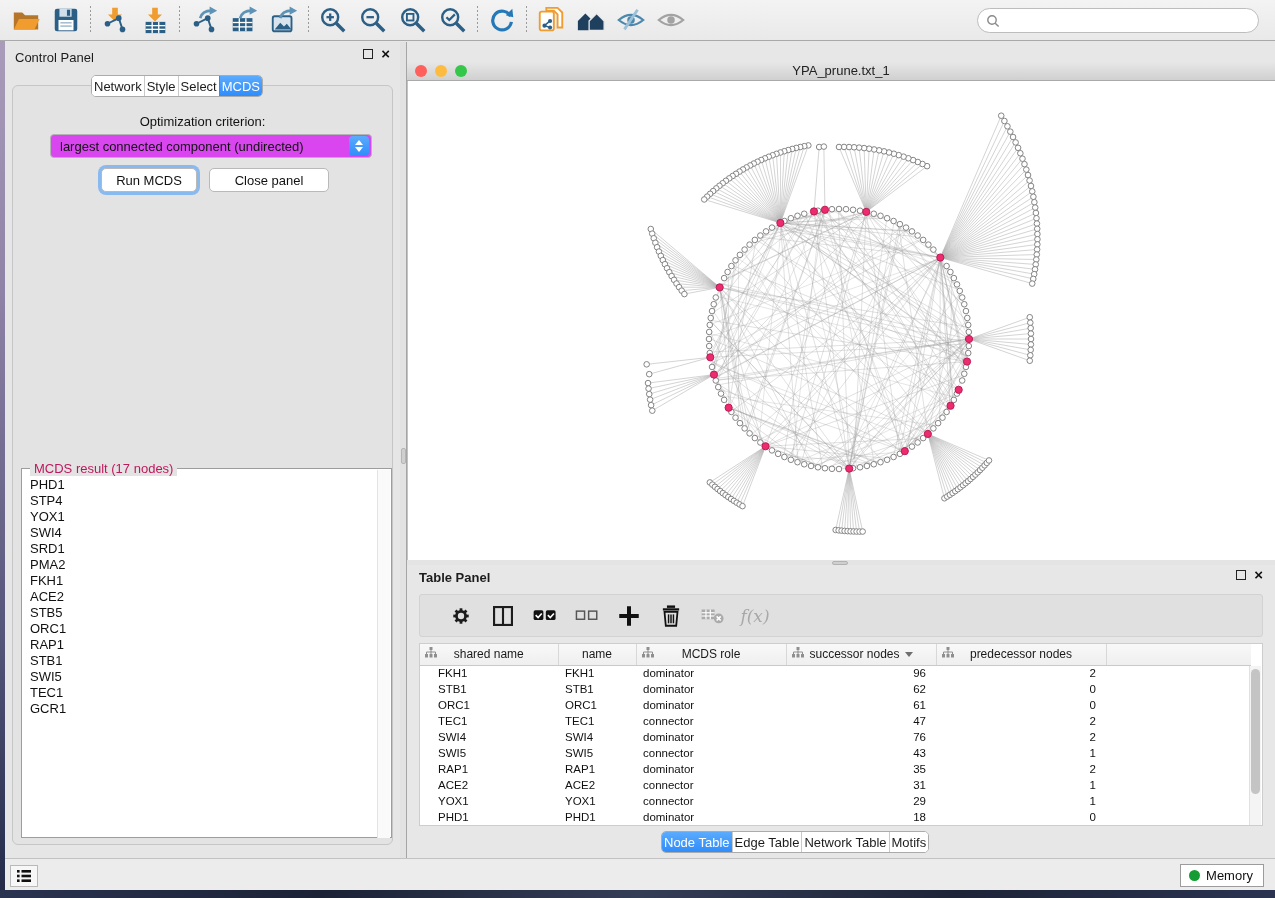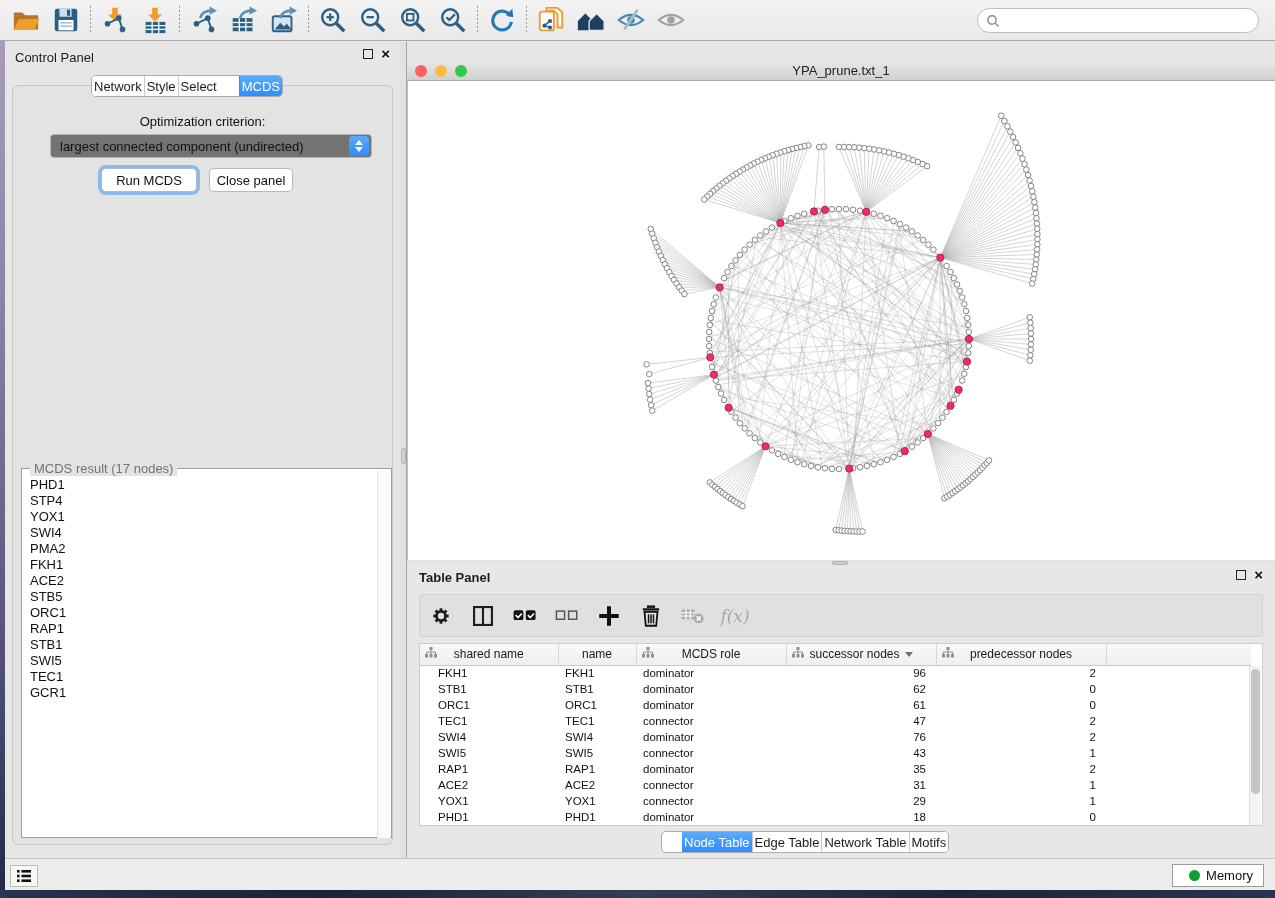--- a/index.html
+++ b/index.html
@@ -39,44 +39,44 @@
   .close-glyph { font-size:15px; font-weight:bold; color:#111; line-height:10px; }
 
   #cp-inner { left:7px; top:43px; width:381px; height:760px; background:#e3e3e3;
     border:1px solid #c6c6c6; border-radius:6px; }
   .seg-tabs { position:absolute; display:flex; border:1px solid #ababab; border-radius:5px;
     background:#fff; overflow:hidden; height:22px; z-index:5; }
   #cp-tabs { left:78px; top:-11px; }
   .seg-tab { font-size:13px; color:#1c1c1c; padding:0 2px; display:flex; align-items:center;
     border-left:1px solid #c9c9c9; background:#fff; height:100%; }
   .seg-tab:first-child { border-left:none; }
-  .seg-tab.active { background:linear-gradient(#5aabfd,#2f8cfb); color:#fff; border-left-color:#2f8cfb;margin-left:20px; }
+  .seg-tab.active { background:linear-gradient(#5aabfd,#2f8cfb); color:#fff; border-left-color:#2f8cfb; }
 
   #opt-label { left:0; top:28px; width:100%; text-align:center; font-size:13px; color:#111; }
-  #criterion-select { left:37px; top:48px; width:322px; height:24px; background:#737373;
+  #criterion-select { left:37px; top:48px; width:322px; height:24px; background:#d946ef;
     border:1px solid #b4b4b4; border-radius:4px; display:flex; align-items:center; }
   #criterion-value { flex:1; font-size:13px; color:#111; padding-left:9px; white-space:nowrap; }
   #criterion-stepper { width:20px; height:20px; margin-right:2px; border-radius:4px;
     background:linear-gradient(#5aabfd,#2f8cfb); display:flex; flex-direction:column;
     align-items:center; justify-content:center; gap:2px; }
   .chev-up { width:0; height:0; border-left:4px solid transparent; border-right:4px solid transparent;
     border-bottom:5px solid #fff; }
   .chev-down { width:0; height:0; border-left:4px solid transparent; border-right:4px solid transparent;
     border-top:5px solid #fff; }
 
   .mac-btn { position:absolute; height:24px; background:#fff; border:1px solid #b9b9b9;
     border-radius:5px; font-size:13px; color:#111; display:flex; align-items:center;
     justify-content:center; font-family:"Liberation Sans",sans-serif; }
   #run-btn { left:88px; top:82px; width:96px; box-shadow:0 0 0 3px rgba(62,153,252,.55); }
-  #close-panel-btn { left:196px; top:82px; width:84px; }
+  #close-panel-btn { left:196px; top:82px; width:120px; }
 
   #result-group { left:8px; top:382px; width:371px; height:370px; border:1px solid #9d9d9d;
     background:#fff; }
   #result-legend { position:absolute; left:8px; top:-8px; background:#e3e3e3; padding:0 4px;
-    font-size:13px; color:#737373; }
+    font-size:13px; color:#be185d; }
   #mcds-list { position:absolute; left:2px; top:8px; width:352px; height:356px; overflow:hidden; }
   .mcds-item { font-size:13px; color:#111; line-height:16px; padding-left:6px; }
   #mcds-scroll { position:absolute; right:1px; top:1px; width:13px; height:368px;
     background:#fafafa; border-left:1px solid #e3e3e3; }
 
   
   #v-split { left:400px; top:42px; width:7px; height:816px; background:#e2e2e2;
     border-right:1px solid #a5a5a5; }
   #v-split-handle { position:absolute; left:1px; top:406px; width:5px; height:16px;
     background:#cfcfcf; border:1px solid #b5b5b5; border-radius:2px; }
@@ -94,21 +94,21 @@
   
   #h-split { left:407px; top:560px; width:868px; height:5px; background:#e4e4e4; }
   #h-split-handle { position:absolute; left:425px; top:1px; width:16px; height:4px;
     background:#cfcfcf; border:1px solid #b2b2b2; border-radius:2px; }
 
   
   #table-panel { left:407px; top:565px; width:868px; height:293px; background:#e7e7e7; }
   #tp-title { left:12px; top:5px;font-weight:bold; }
   #tp-toolbar { position:absolute; left:12px; top:29px; width:844px; height:43px;
     background:#e0e0e0; border:1px solid #d2d2d2; border-radius:3px;
-    display:flex; align-items:center; gap:16px; padding-left:8px; }
+    display:flex; align-items:center; gap:16px; padding-left:28px; }
   .tp-btn { width:26px; height:26px; display:flex; align-items:center; justify-content:center; }
 
   #node-table-wrap { position:absolute; left:12px; top:78px; width:844px; height:183px;
     background:#fff; border:1px solid #cdcdcd; }
   table { border-collapse:collapse; table-layout:fixed; width:831px; }
   th { height:21px; background:linear-gradient(#f8f8f8,#efefef); border-bottom:1px solid #c9c9c9;
     border-right:1px solid #d8d8d8; font-weight:normal; font-size:12px; color:#1a1a1a;
     overflow:hidden; white-space:nowrap; }
   th .th-inner { display:flex; align-items:center; justify-content:center; gap:5px; padding:0 4px; }
   th.filler { border-right:none; }
@@ -123,21 +123,21 @@
   #table-vthumb { position:absolute; left:1px; top:3px; width:9px; height:125px;
     background:#c4c4c4; border-radius:5px; }
 
   #tp-tabs { left:254px; top:266px; }
 
   
   #status-bar { left:0; top:858px; width:1275px; height:32px; background:#ececec;
     border-top:1px solid #c2c2c2; z-index:40; }
   #list-btn { position:absolute; left:10px; top:6px; width:28px; height:22px; background:#f7f7f7;
     border:1px solid #b9b9b9; display:flex; align-items:center; justify-content:center; }
-  #memory-btn { position:absolute; right:11px; top:5px; height:23px; padding:0 10px 0 16px;
+  #memory-btn { position:absolute; right:11px; top:5px; height:23px; padding:0 10px 0 8px;
     background:#fff; border:1px solid #9c9c9c; display:flex; align-items:center; gap:6px;
     font-size:13px; color:#111; }
   #memory-dot { width:11px; height:11px; border-radius:50%; background:#169c35; }
 </style>
 </head>
 <body>
 
 <div id="stage">
 
   <div id="toolbar" class="abs">
@@ -323,20 +323,21 @@
       </div>
       <div id="run-btn" class="mac-btn">Run MCDS</div>
       <div id="close-panel-btn" class="mac-btn">Close panel</div>
       <div id="result-group" class="abs">
         <span id="result-legend">MCDS result (17 nodes)</span>
         <div id="mcds-list">
             <div class="mcds-item">PHD1</div>
             <div class="mcds-item">STP4</div>
             <div class="mcds-item">YOX1</div>
             <div class="mcds-item">SWI4</div>
+            <div class="mcds-item">SRD1</div>
             <div class="mcds-item">PMA2</div>
             <div class="mcds-item">FKH1</div>
             <div class="mcds-item">ACE2</div>
             <div class="mcds-item">STB5</div>
             <div class="mcds-item">ORC1</div>
             <div class="mcds-item">RAP1</div>
             <div class="mcds-item">STB1</div>
             <div class="mcds-item">SWI5</div>
             <div class="mcds-item">TEC1</div>
             <div class="mcds-item">GCR1</div>

